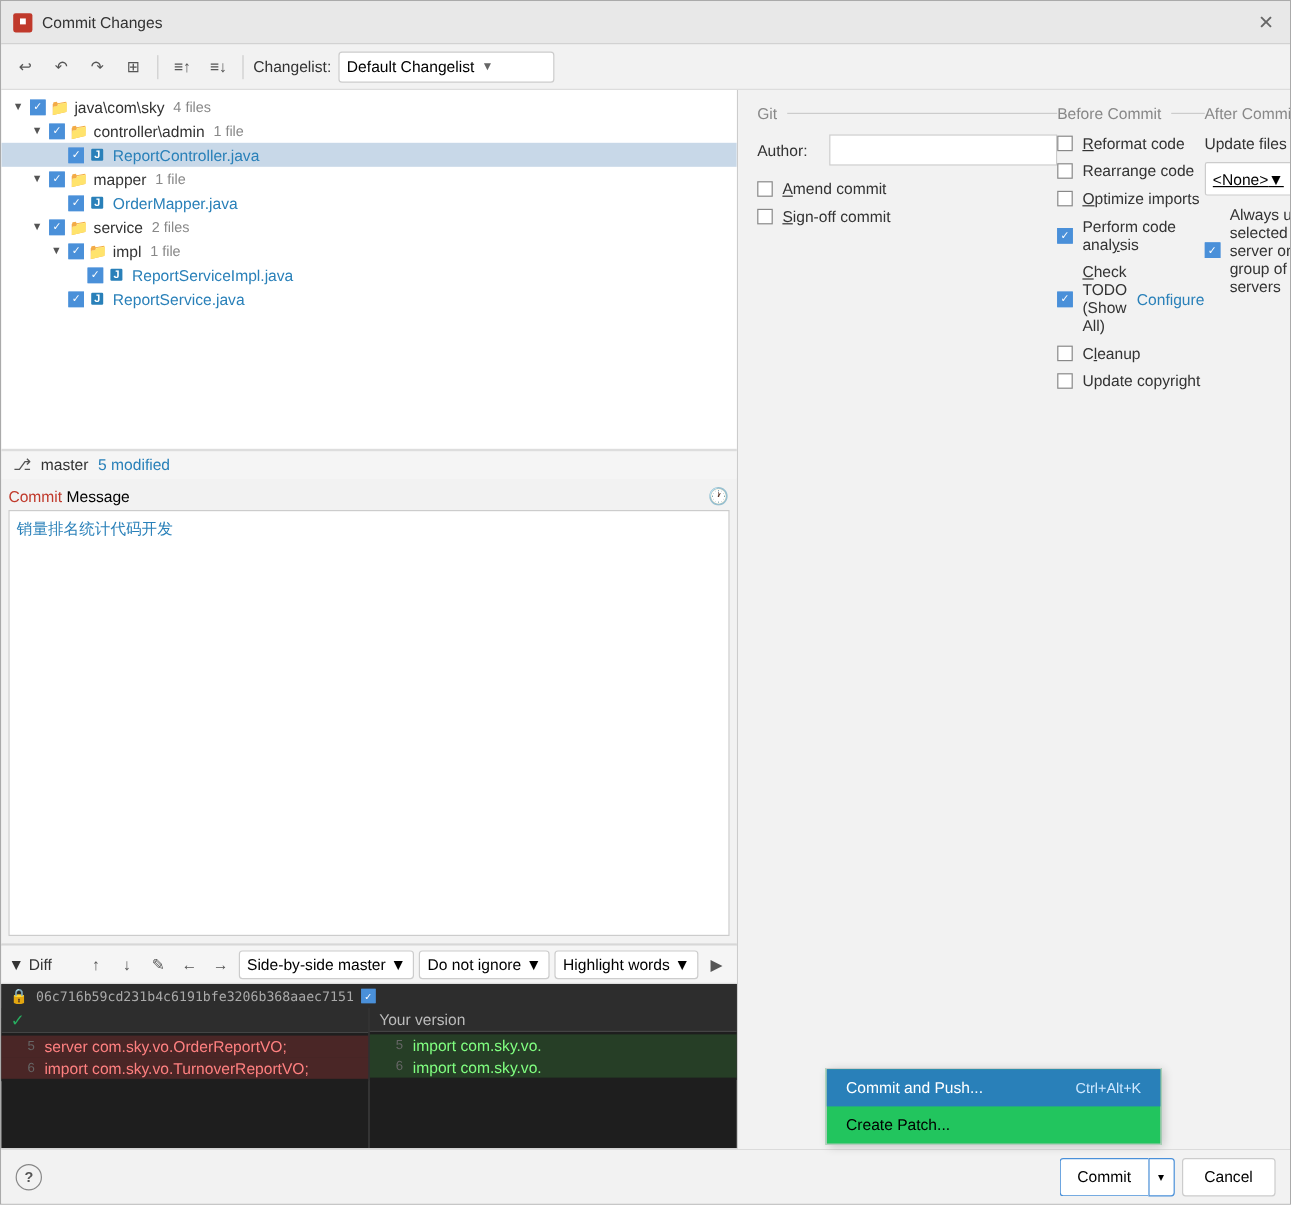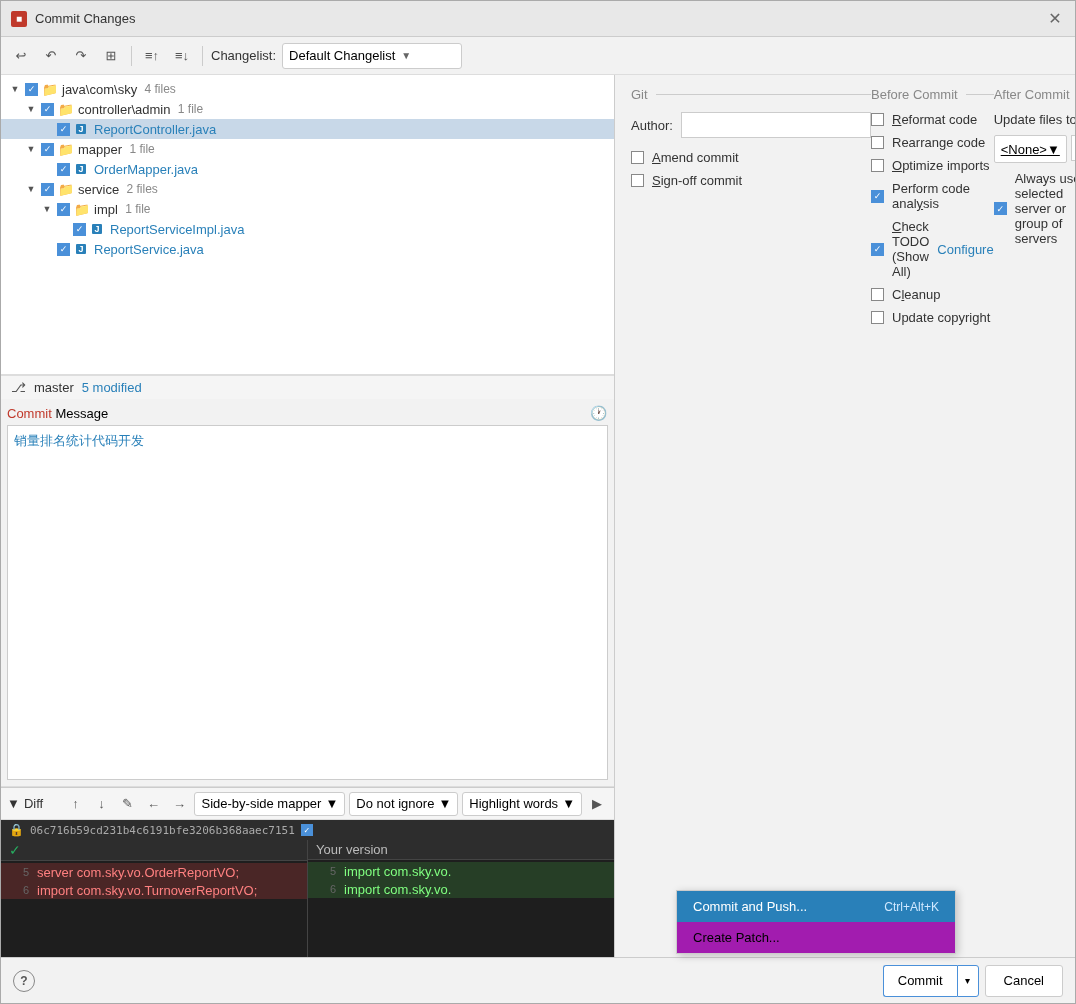--- a/index.html
+++ b/index.html
@@ -71,21 +71,21 @@
     .diff-line-num { color: #666; width: 24px; text-align: right; margin-right: 8px; flex-shrink: 0; font-size: 11px; }
     .diff-line-content { flex: 1; }
     .diff-divider { width: 1px; background: #444; }
 
     .right-panel { flex: 1; display: flex; flex-direction: row; padding: 12px 16px; overflow-y: auto; background: #f2f2f2; }
 
     .git-section { margin-bottom: 16px; }
     .section-title { font-size: 13px; color: #888; margin-bottom: 10px; display: flex; align-items: center; gap: 8px; }
     .section-title::after { content: ''; flex: 1; height: 1px; background: #ccc; }
 
-    .author-row { display: flex; align-items: center; gap: 0; margin-bottom: 12px; }
+    .author-row { display: flex; align-items: center; gap: 10px; margin-bottom: 12px; }
     .author-label { color: #333; font-size: 13px; min-width: 50px; }
     .author-input { flex: 1; border: 1px solid #ccc; padding: 3px 6px; height: 26px; outline: none; background: white; }
 
     .checkbox-row { display: flex; align-items: center; gap: 8px; margin-bottom: 8px; }
     .checkbox-row label { color: #333; cursor: pointer; }
 
     .before-commit-section { margin-bottom: 16px; }
     .after-commit-section { margin-bottom: 16px; }
 
     .upload-row { display: flex; align-items: center; gap: 8px; margin-bottom: 8px; padding-left: 0; }
@@ -96,21 +96,21 @@
 
     .configure-link { color: #2980b9; cursor: pointer; text-decoration: none; }
 
     .bottom-bar { height: 46px; display: flex; align-items: center; justify-content: flex-end; gap: 6px; padding: 6px 12px; border-top: 1px solid #ccc; background: #f2f2f2; }
     .btn { padding: 5px 18px; border: 1px solid #ccc; background: white; cursor: pointer; border-radius: 3px; font-size: 13px; height: 32px; }
     .btn-commit { display: flex; align-items: center; }
     .btn-commit-main { padding: 5px 14px; border: 1px solid #4a90d9; background: white; cursor: pointer; font-size: 13px; height: 32px; border-right: none; border-radius: 3px 0 0 3px; }
     .btn-commit-arrow { width: 22px; height: 32px; border: 1px solid #4a90d9; background: white; cursor: pointer; display: flex; align-items: center; justify-content: center; border-radius: 0 3px 3px 0; font-size: 10px; }
 
     
-    .context-menu { position: absolute; right: 120px; bottom: 50px; background: #a21caf; border: 1px solid #ccc; box-shadow: 2px 2px 8px rgba(0,0,0,0.2); z-index: 100; min-width: 280px; }
+    .context-menu { position: absolute; right: 108px; bottom: 50px; background: #22c55e; border: 1px solid #ccc; box-shadow: 2px 2px 8px rgba(0,0,0,0.2); z-index: 100; min-width: 280px; }
     .context-menu-item { padding: 8px 16px; cursor: pointer; display: flex; align-items: center; justify-content: space-between; }
     .context-menu-item.active { background: #2980b9; color: white; }
     .context-menu-shortcut { color: #aaa; font-size: 12px; margin-left: 24px; }
     .context-menu-item.active .context-menu-shortcut { color: #d0e8ff; }
 
     .help-btn { width: 22px; height: 22px; border-radius: 50%; border: 1px solid #888; display: flex; align-items: center; justify-content: center; cursor: pointer; color: #555; font-size: 12px; font-weight: bold; }
 
     .lock-icon { color: #888; font-size: 12px; }
     .green-check { color: #27ae60; font-size: 14px; }
   </style>
@@ -259,21 +259,21 @@
             <span>▼</span>
             <span>Diff</span>
           </div>
           <div class="diff-toolbar">
             <div class="diff-btn">↑</div>
             <div class="diff-btn">↓</div>
             <div class="diff-btn">✎</div>
             <div class="diff-btn">←</div>
             <div class="diff-btn">→</div>
             <div class="diff-dropdown">
-              <span>Side-by-side mapper</span>
+              <span>Side-by-side master</span>
               <span>▼</span>
             </div>
             <div class="diff-dropdown">
               <span>Do not ignore</span>
               <span>▼</span>
             </div>
             <div class="diff-dropdown">
               <span>Highlight words</span>
               <span>▼</span>
             </div>

